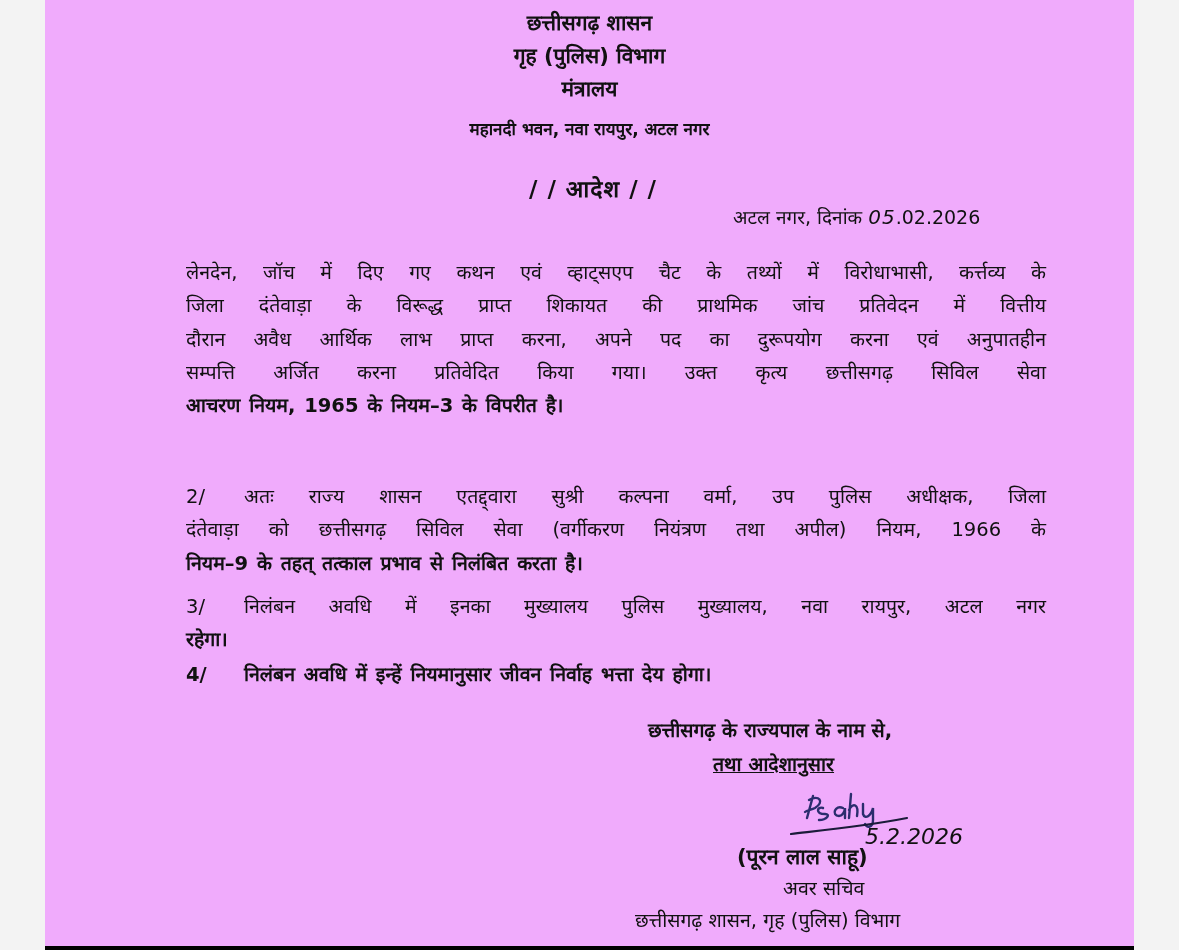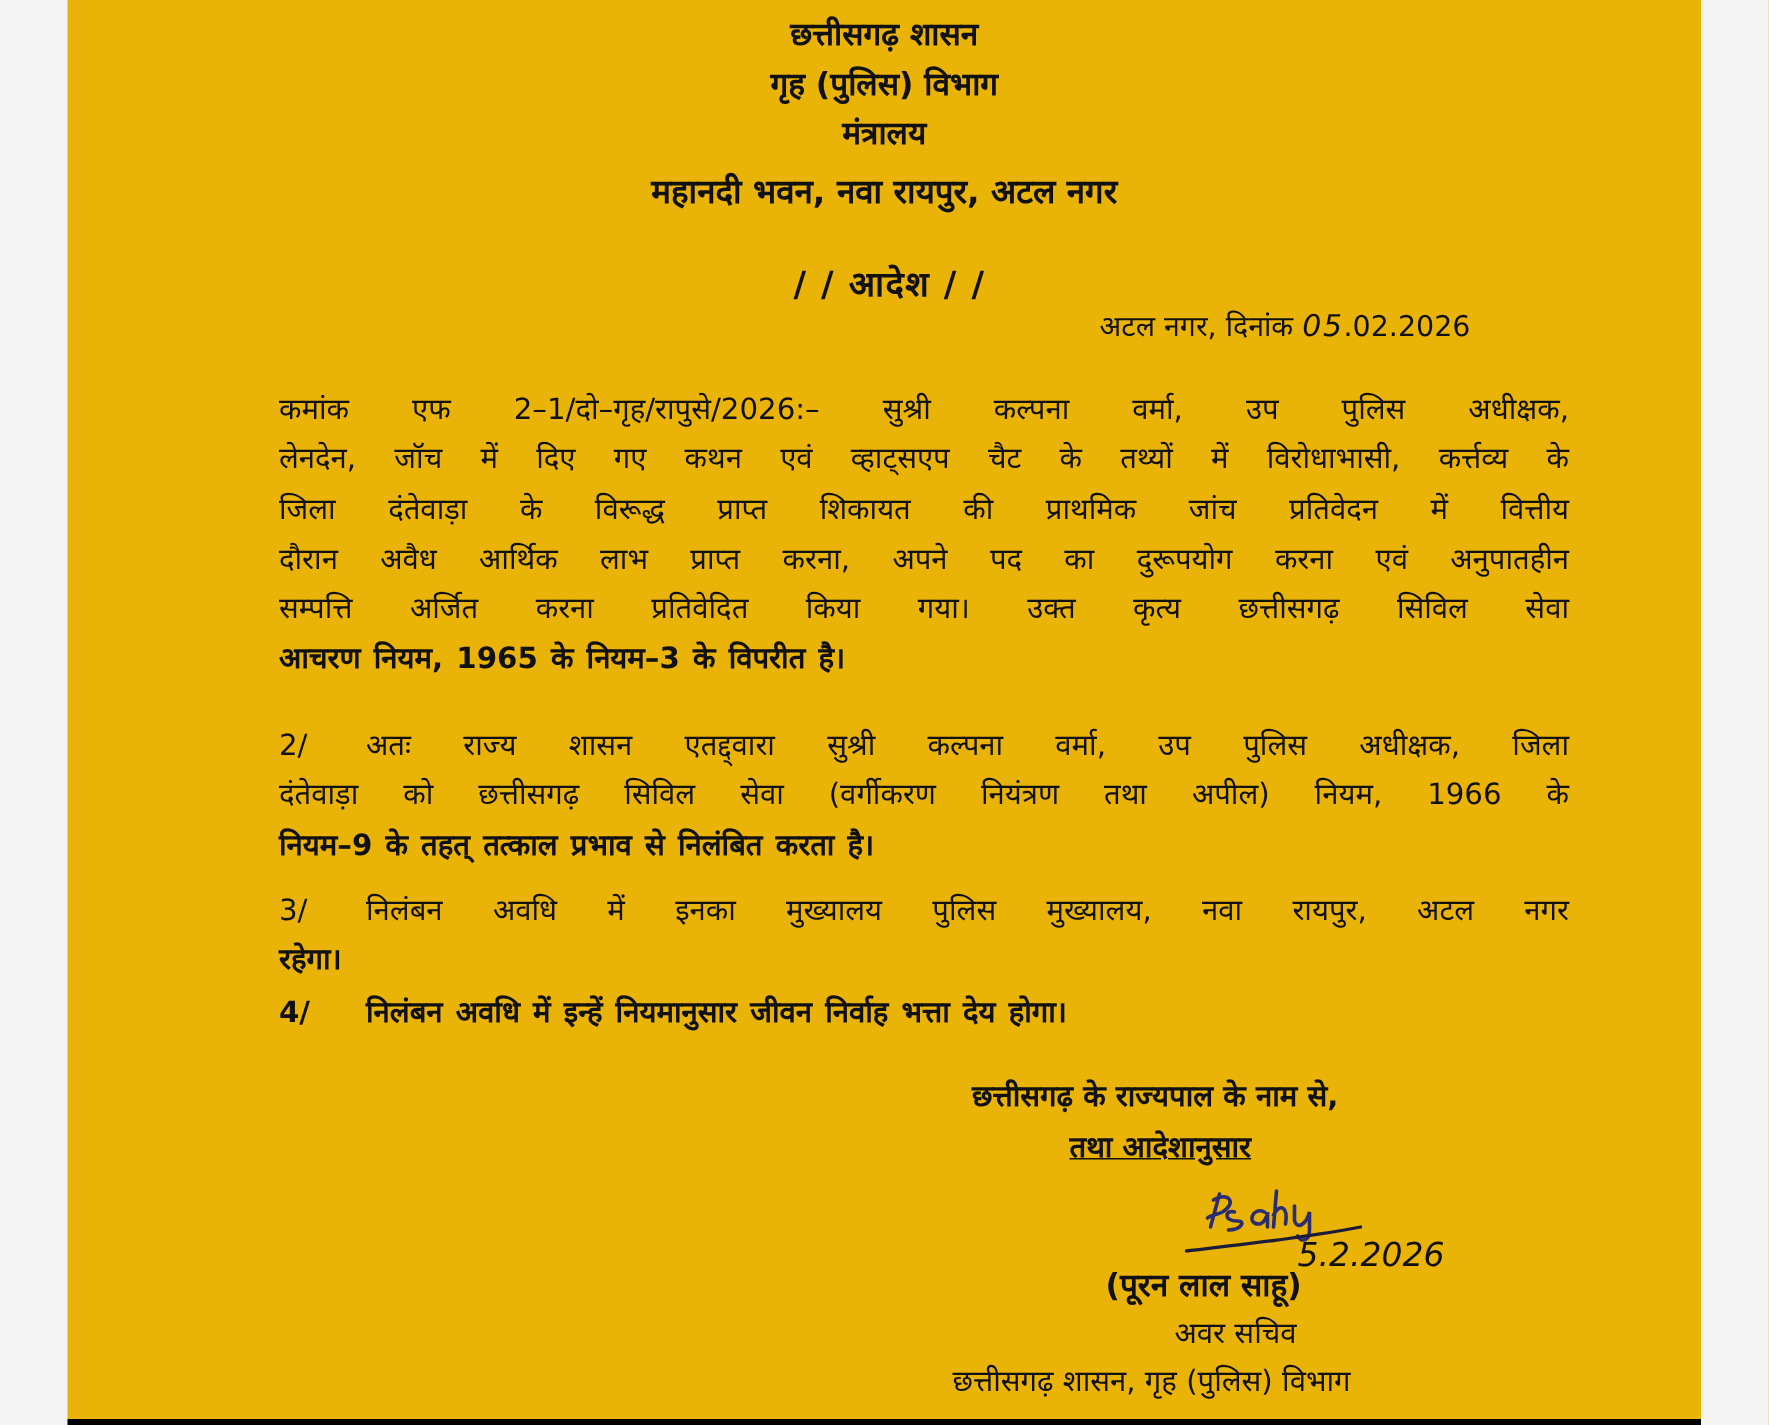--- a/index.html
+++ b/index.html
@@ -9,21 +9,21 @@
       height: 950px;
       overflow: hidden;
       background: #f3f3f3;
     }
     .page {
       position: absolute;
       left: 45px;
       top: 0;
       width: 1089px;
       height: 946px;
-      background: #eab308;
+      background: #f0abfc;
       font-family: "DejaVu Sans", "Liberation Sans", sans-serif;
       color: #111;
     }
     .bottom-bar {
       position: absolute;
       left: 45px;
       top: 946px;
       width: 1089px;
       height: 4px;
       background: #000;
@@ -120,31 +120,30 @@
     }
   </style>
 </head>
 <body>
 
 <div class="page">
 
   <div class="hdr" style="top:8px;">छत्तीसगढ़ शासन</div>
   <div class="hdr" style="top:41px;">गृह (पुलिस) विभाग</div>
   <div class="hdr" style="top:74px;">मंत्रालय</div>
-  <div class="hdr" style="top:114px; font-size:22px;">महानदी भवन, नवा रायपुर, अटल नगर</div>
+  <div class="hdr" style="top:114px; font-size:17px;">महानदी भवन, नवा रायपुर, अटल नगर</div>
 
   <div class="abs order-title">/ / आदेश / /</div>
 
   <div class="abs date-line">
     <span>अटल नगर, दिनांक</span>
     <span class="hw">05</span><span>.02.2026</span>
   </div>
 
   <div class="para" style="top:256px;">
-    <span class="line">कमांक एफ 2–1/दो–गृह/रापुसे/2026:– सुश्री कल्पना वर्मा, उप पुलिस अधीक्षक,</span>
     <span class="line">लेनदेन, जॉच में दिए गए कथन एवं व्हाट्सएप चैट के तथ्यों में विरोधाभासी, कर्त्तव्य के</span>
     <span class="line">जिला दंतेवाड़ा के विरूद्ध प्राप्त शिकायत की प्राथमिक जांच प्रतिवेदन में वित्तीय</span>
     <span class="line">दौरान  अवैध आर्थिक लाभ प्राप्त करना, अपने पद का दुरूपयोग करना एवं अनुपातहीन</span>
     <span class="line">सम्पत्ति अर्जित करना प्रतिवेदित किया गया। उक्त कृत्य छत्तीसगढ़ सिविल सेवा</span>
     <span class="line last">आचरण नियम, 1965 के नियम–3 के विपरीत है।</span>
   </div>
 
   <div class="para" style="top:480px;">
     <span class="line"><span class="para-num">2/</span><span>अतः राज्य शासन एतद्द्वारा सुश्री कल्पना वर्मा, उप पुलिस अधीक्षक, जिला</span></span>
     <span class="line">दंतेवाड़ा को छत्तीसगढ़ सिविल सेवा (वर्गीकरण नियंत्रण तथा अपील) नियम, 1966 के</span>

